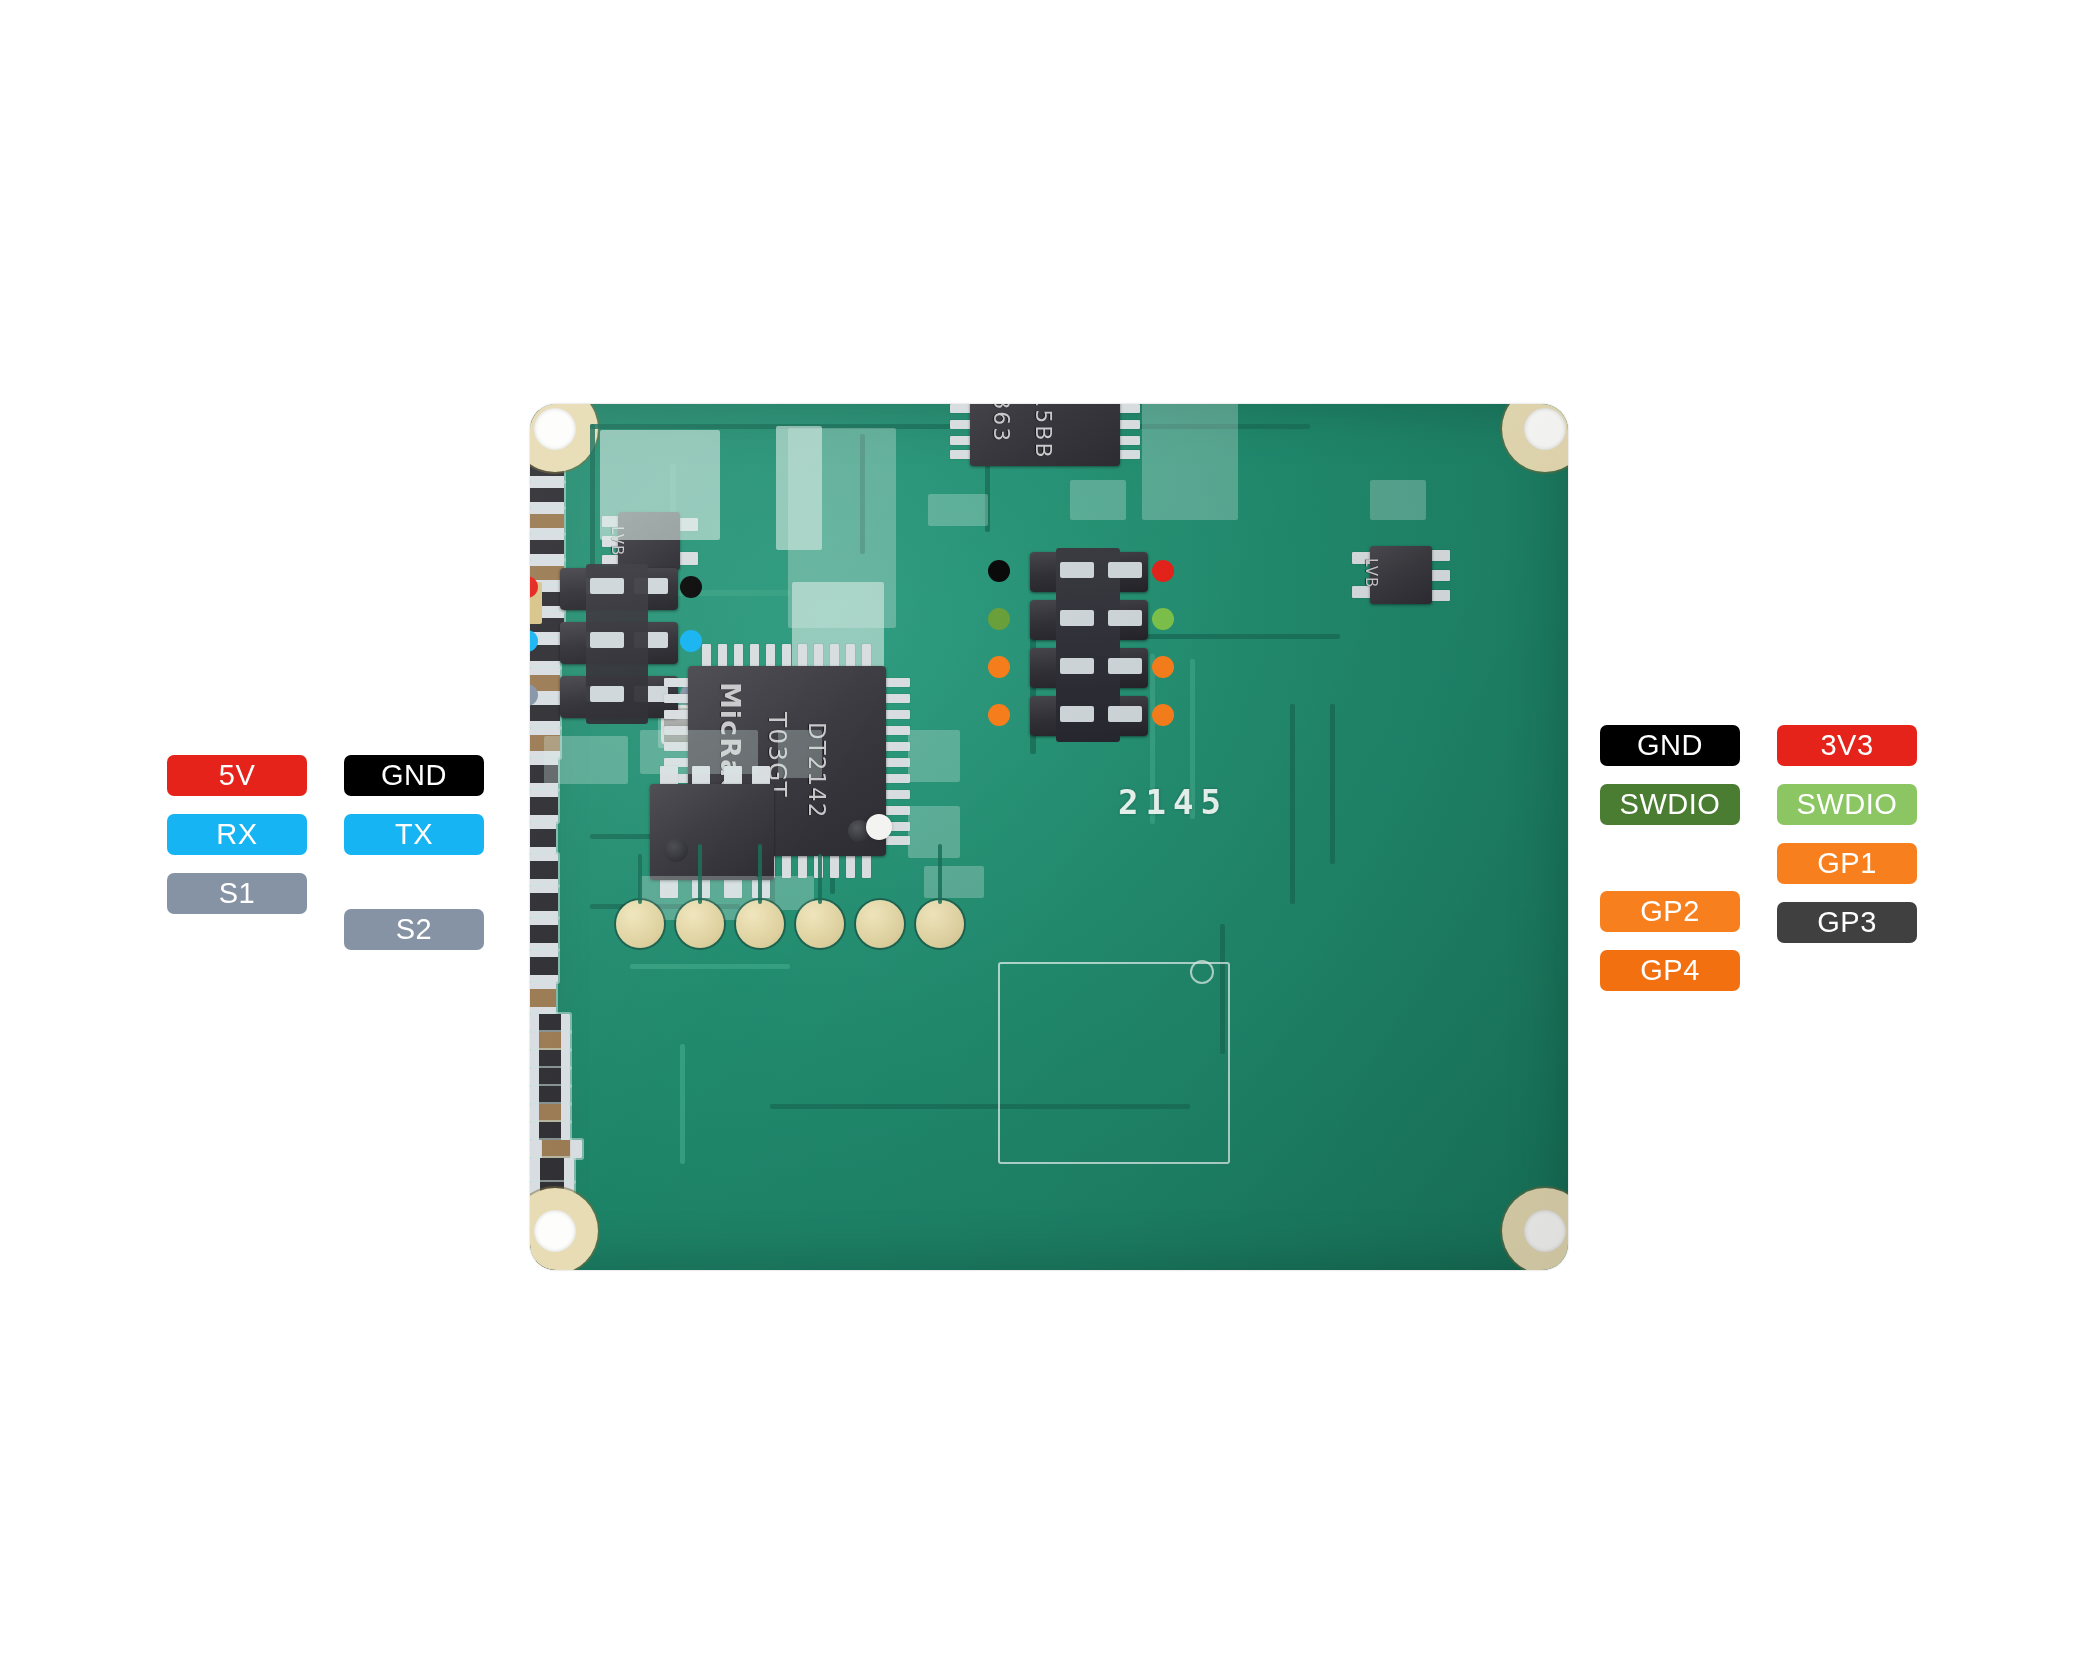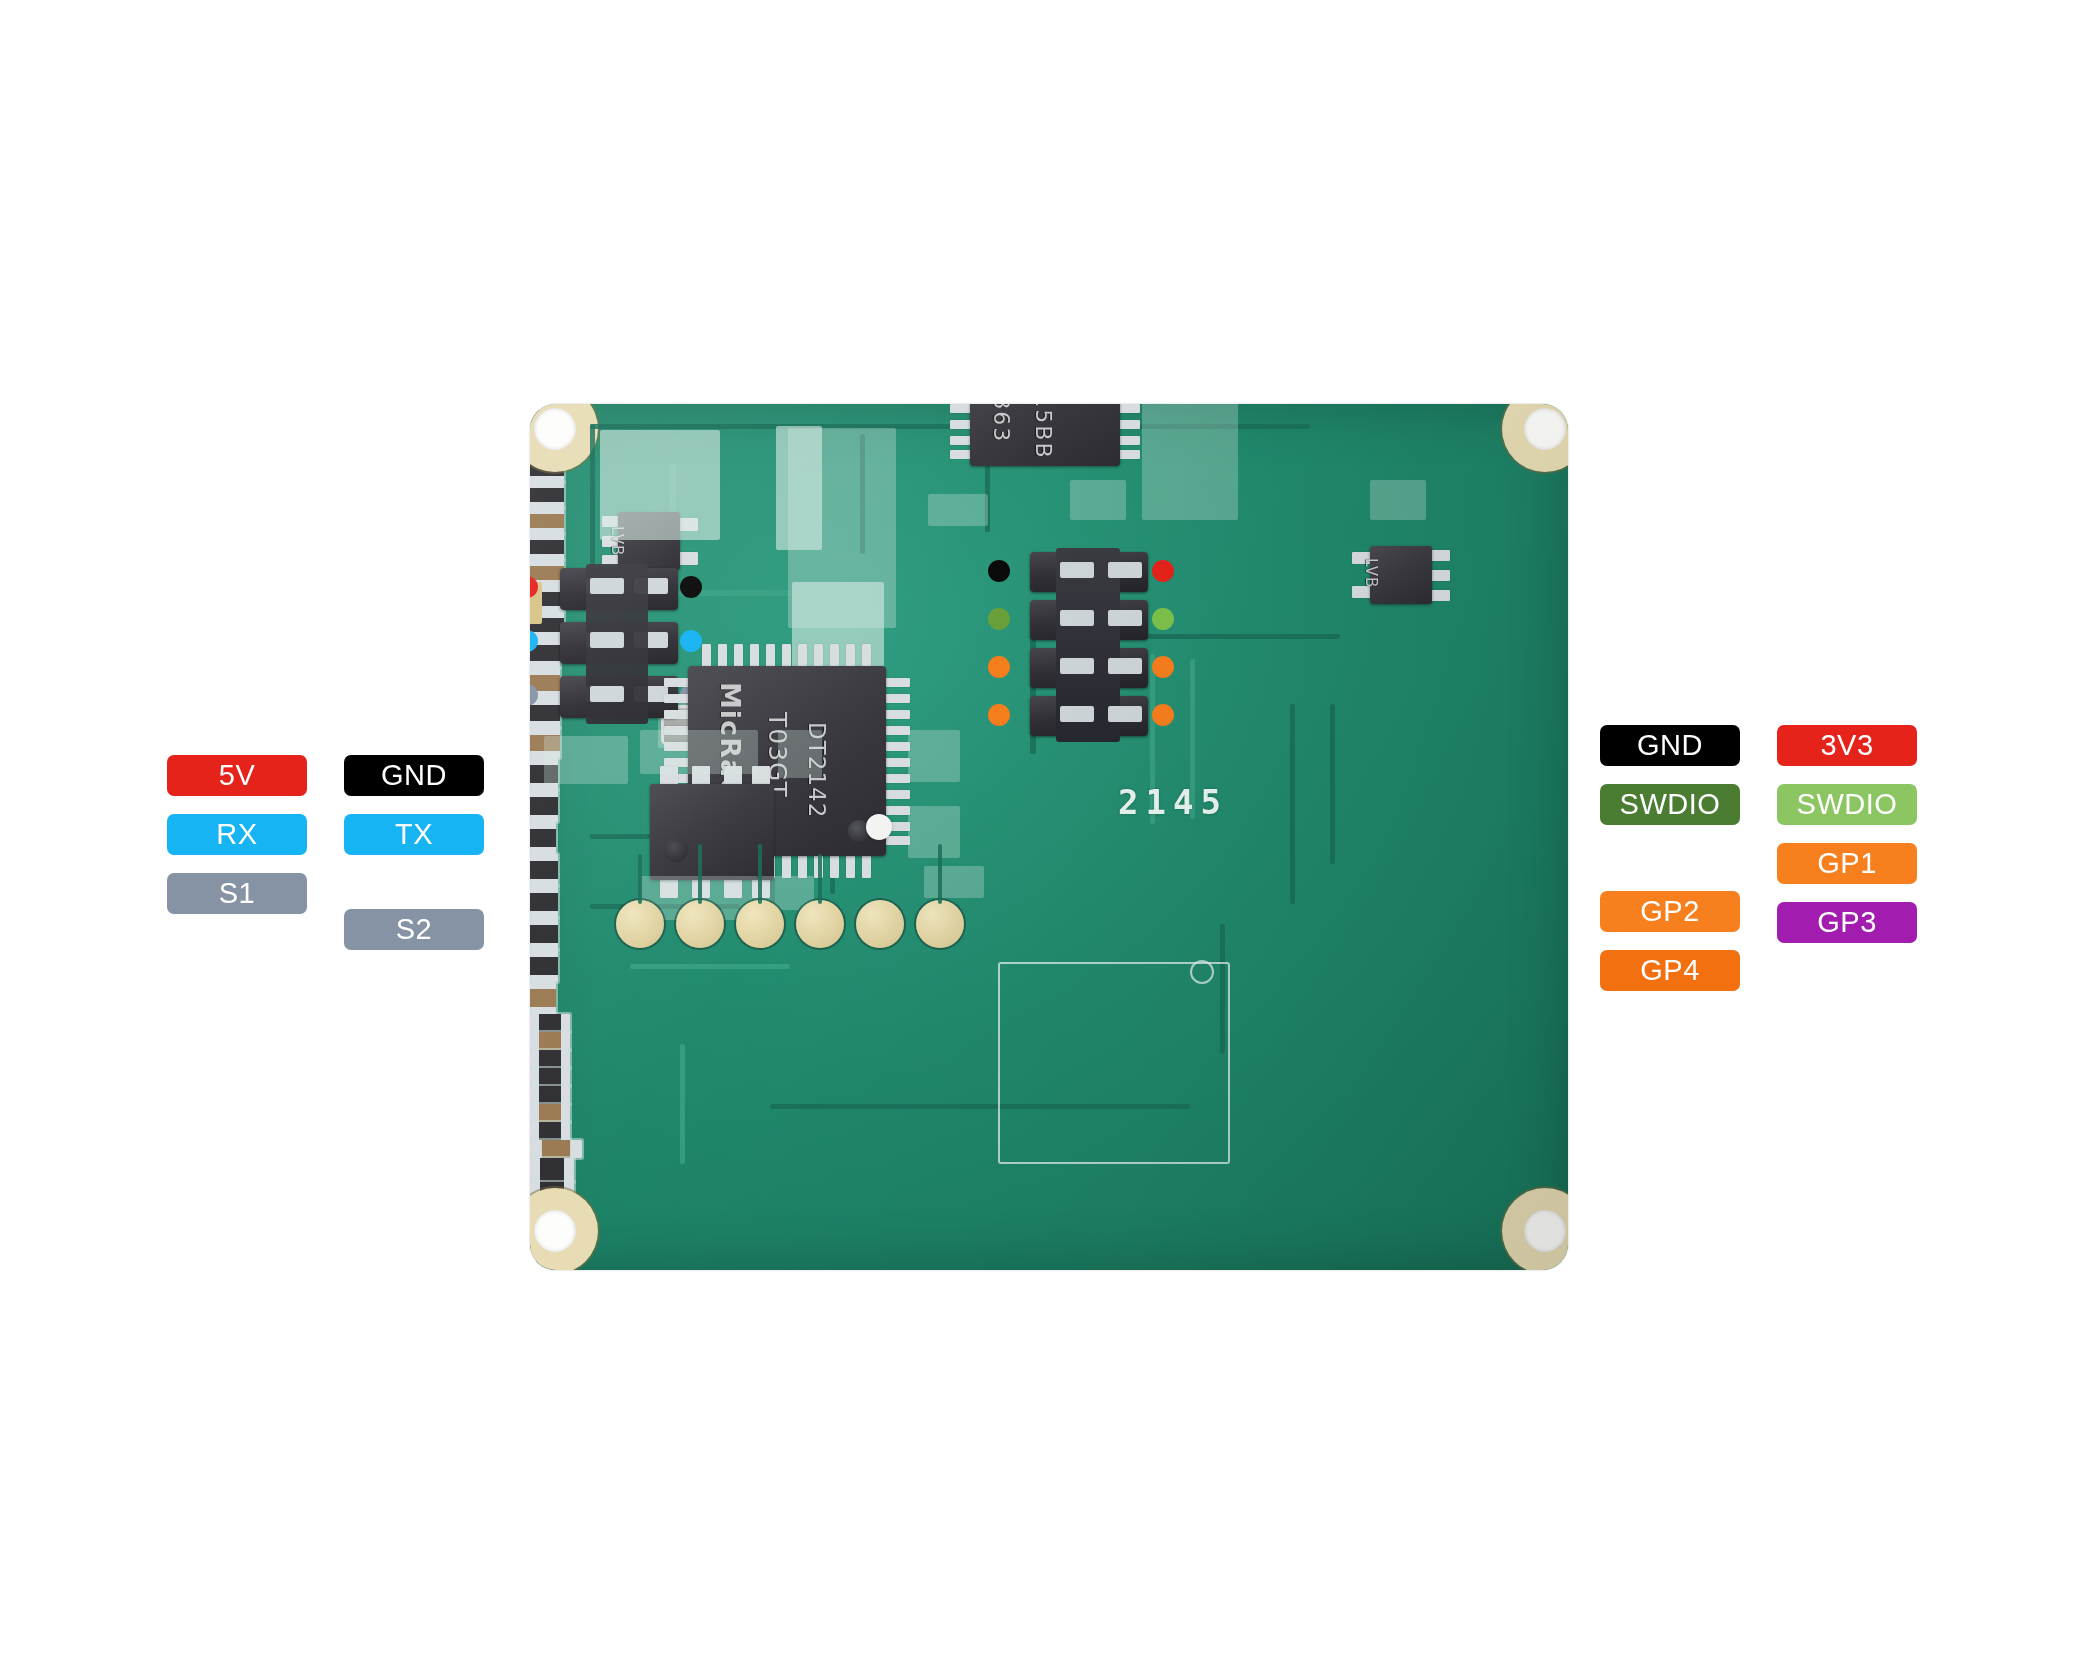--- a/index.html
+++ b/index.html
@@ -489,16 +489,16 @@
 <div class="pill-col" id="right-col-b">
   <div class="pill" style="background:#e5231b;">
       <span>3V3</span>
     </div>
   <div class="pill" style="background:#8cc663;">
       <span>SWDIO</span>
     </div>
   <div class="pill" style="background:#f77f1d;">
       <span>GP1</span>
     </div>
-  <div class="pill" style="background:#a21caf;">
+  <div class="pill" style="background:#404040;">
       <span>GP3</span>
     </div>
 </div>
 
 </body></html>

